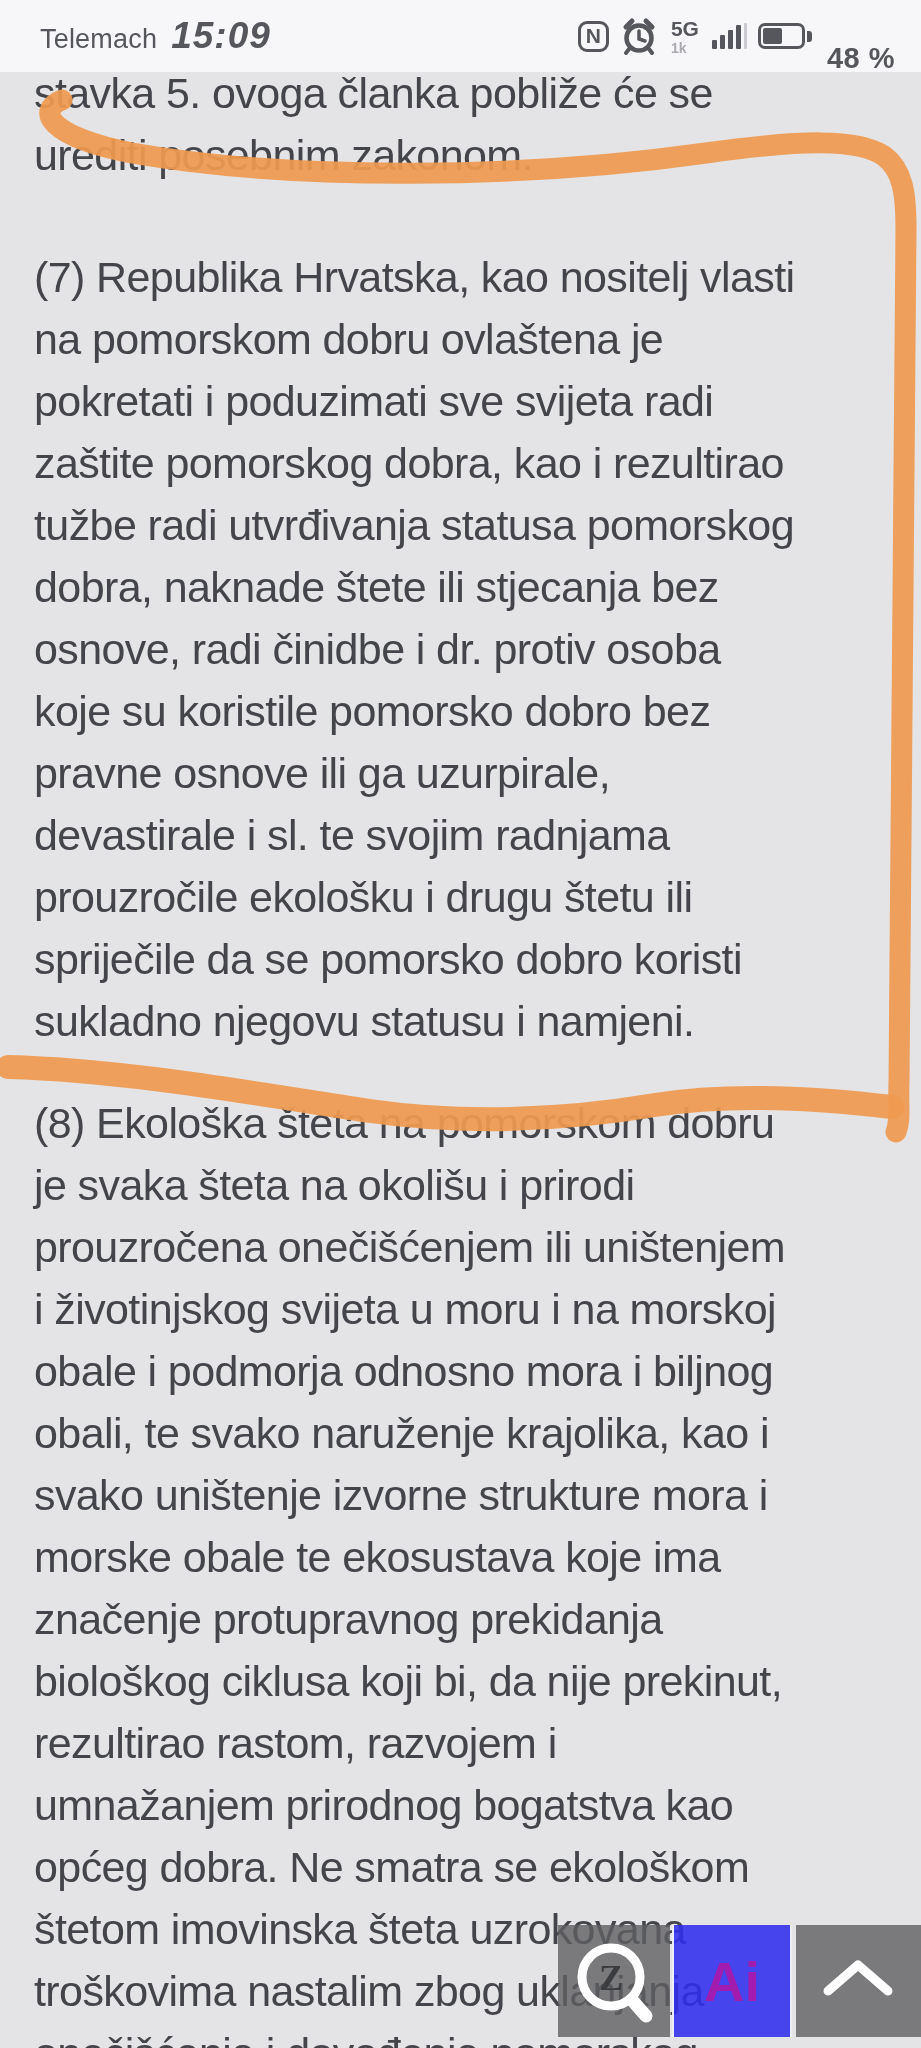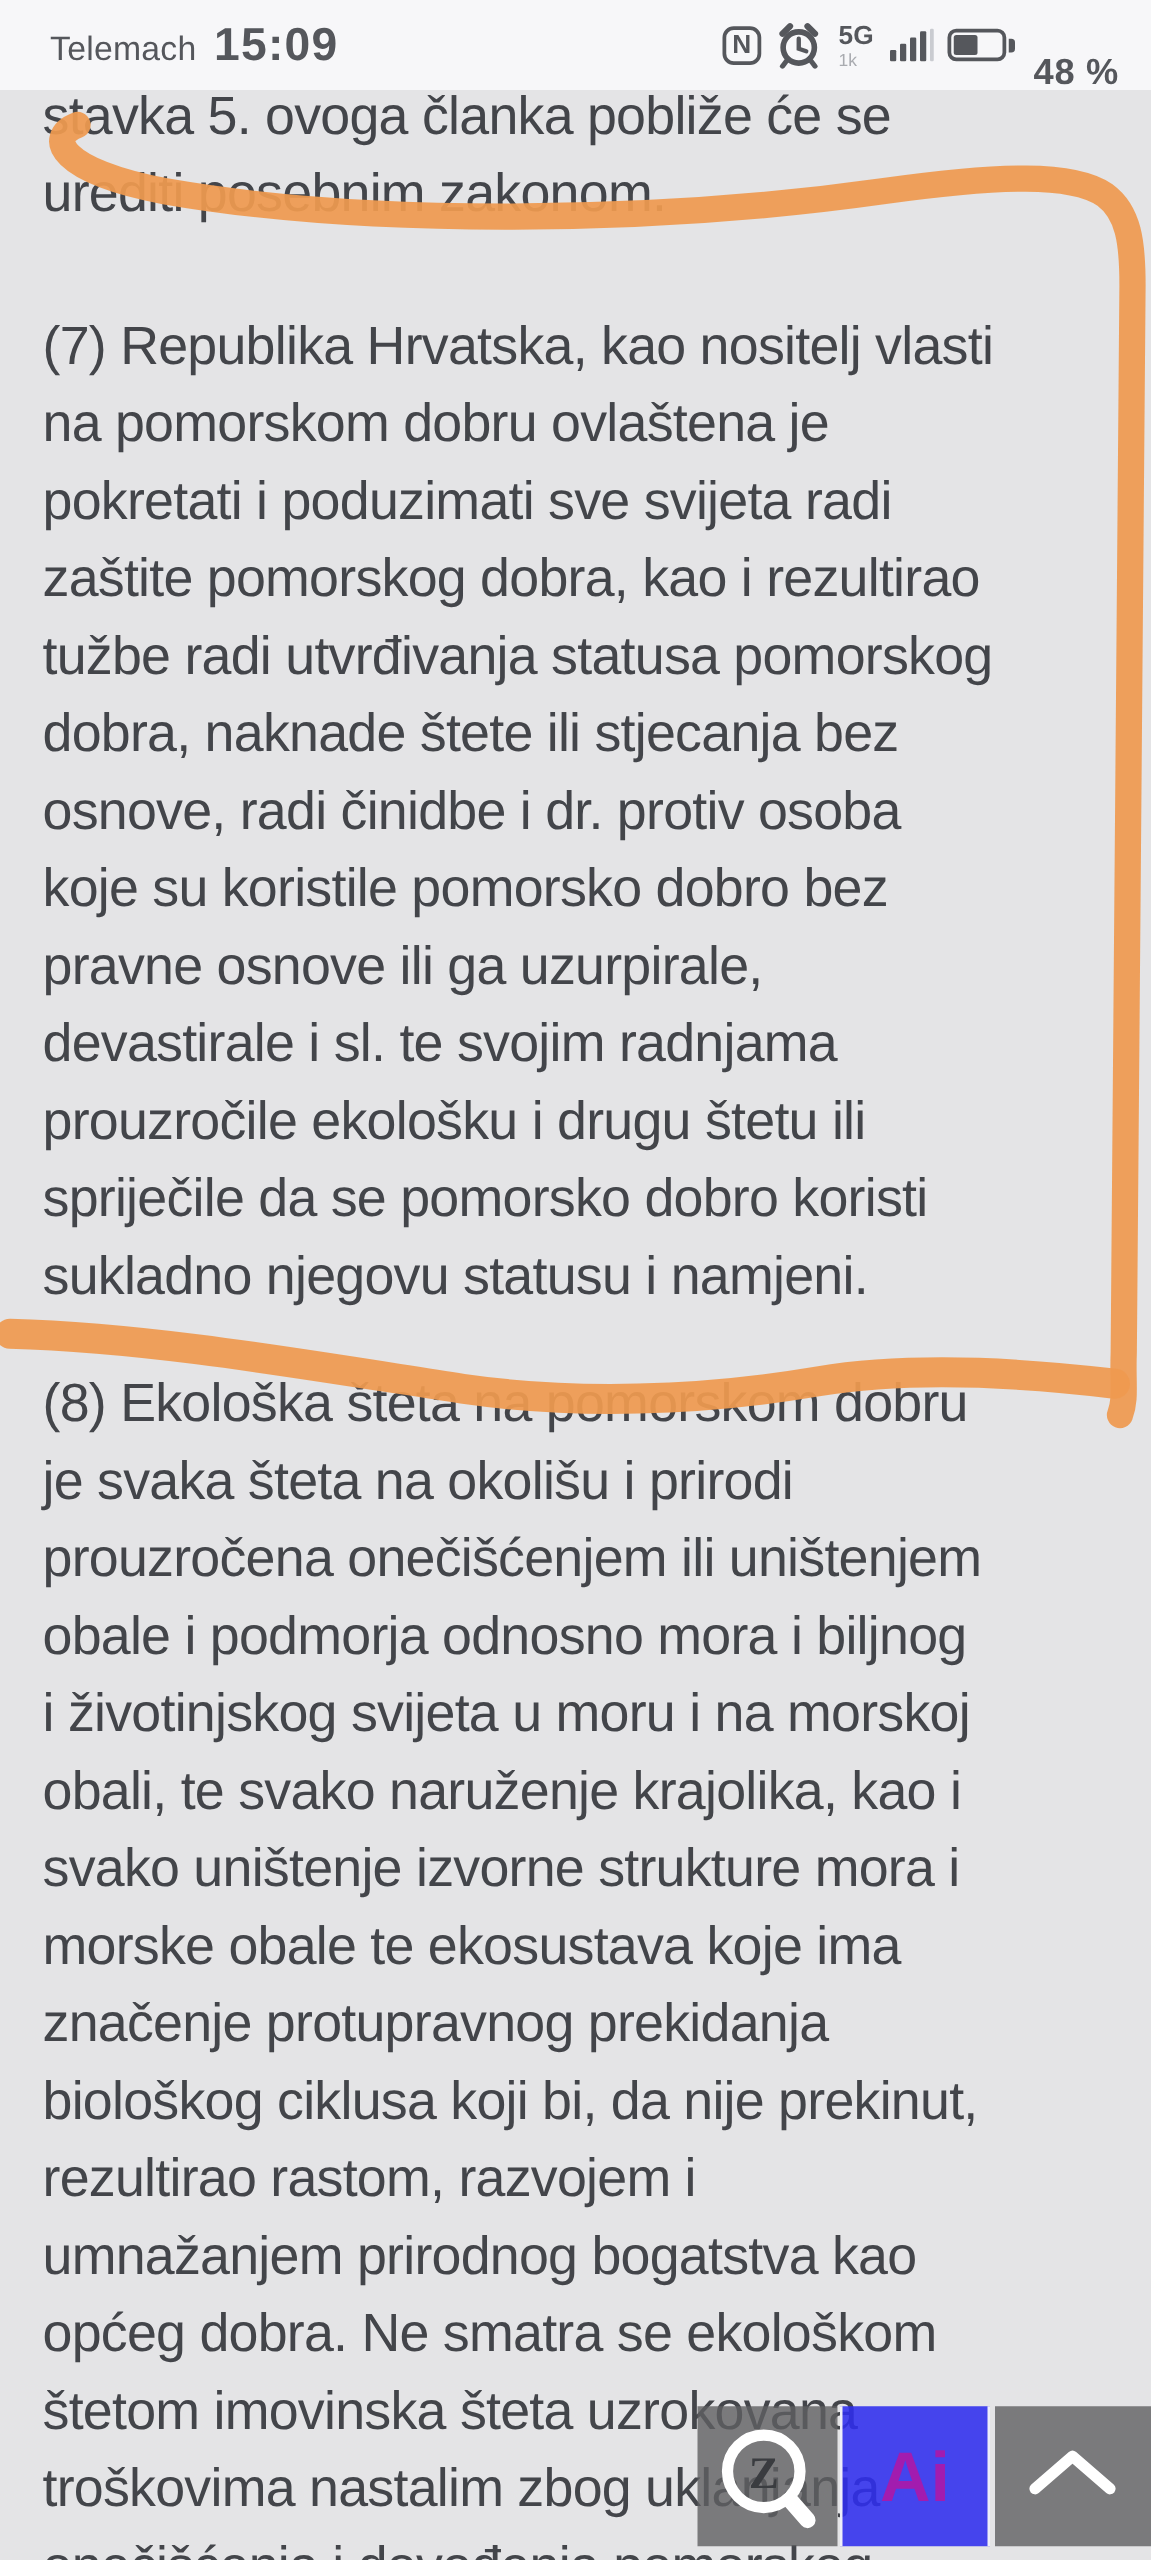--- a/index.html
+++ b/index.html
@@ -10,30 +10,30 @@
   }
   
   .statusbar{
     position:absolute;top:0;left:0;width:921px;height:72px;
     background:#f7f7f9;color:#55575c;
     display:flex;align-items:center;justify-content:space-between;
     padding:0 26px 0 40px;box-sizing:border-box;
   }
   .sb-left{display:flex;align-items:baseline;gap:14px;}
   .carrier{font-weight:normal;font-size:27px;letter-spacing:.2px;}
-  .clock-text{font-weight:bold;font-size:37px;letter-spacing:1px;}
+  .clock-text{font-weight:bold;font-size:37px;letter-spacing:1px;font-style:italic;}
   .sb-right{display:flex;align-items:center;gap:11px;}
   .nfc{
     width:31px;height:31px;border:3.5px solid #55575c;border-radius:9px;
     display:flex;align-items:center;justify-content:center;
     font-weight:bold;font-size:21px;color:#55575c;box-sizing:border-box;
   }
   .net{display:flex;flex-direction:column;align-items:flex-start;line-height:1;margin-left:2px;text-align:right;}
   .net-gen{font-weight:bold;font-size:21px;}
-  .net-sub{font-size:14px;color:#a9abb0;font-weight:normal;margin-top:2px;}
+  .net-sub{font-size:14px;color:#a9abb0;font-weight:bold;margin-top:2px;}
   .bars{display:flex;align-items:flex-end;gap:3px;height:26px;margin-left:2px;}
   .bars i{display:block;width:5px;background:#55575c;border-radius:1px;}
   .bars i.b1{height:9px}.bars i.b2{height:14px}.bars i.b3{height:19px}.bars i.b4{height:24px}
   .bars i.sim2{height:26px;width:3px;background:#c9cbd0;}
   .battery{display:flex;align-items:center;}
   .batt-body{
     width:47px;height:26px;border:3px solid #55575c;border-radius:7px;
     box-sizing:border-box;padding:2px;display:flex;
   }
   .batt-fill{width:19px;height:100%;background:#55575c;border-radius:2px;}
@@ -90,22 +90,22 @@
         <div class="line">pravne osnove ili ga uzurpirale,</div>
         <div class="line">devastirale i sl. te svojim radnjama</div>
         <div class="line">prouzročile ekološku i drugu štetu ili</div>
         <div class="line">spriječile da se pomorsko dobro koristi</div>
         <div class="line">sukladno njegovu statusu i namjeni.</div>
       </div>
       <div class="para p-eight">
         <div class="line">(8) Ekološka šteta na pomorskom dobru</div>
         <div class="line">je svaka šteta na okolišu i prirodi</div>
         <div class="line">prouzročena onečišćenjem ili uništenjem</div>
+        <div class="line">i životinjskog svijeta u moru i na morskoj</div>
         <div class="line">obale i podmorja odnosno mora i biljnog</div>
-        <div class="line">i životinjskog svijeta u moru i na morskoj</div>
         <div class="line">obali, te svako naruženje krajolika, kao i</div>
         <div class="line">svako uništenje izvorne strukture mora i</div>
         <div class="line">morske obale te ekosustava koje ima</div>
         <div class="line">značenje protupravnog prekidanja</div>
         <div class="line">biološkog ciklusa koji bi, da nije prekinut,</div>
         <div class="line">rezultirao rastom, razvojem i</div>
         <div class="line">umnažanjem prirodnog bogatstva kao</div>
         <div class="line">općeg dobra. Ne smatra se ekološkom</div>
         <div class="line">štetom imovinska šteta uzrokovana</div>
         <div class="line">troškovima nastalim zbog uklanjanja</div>

